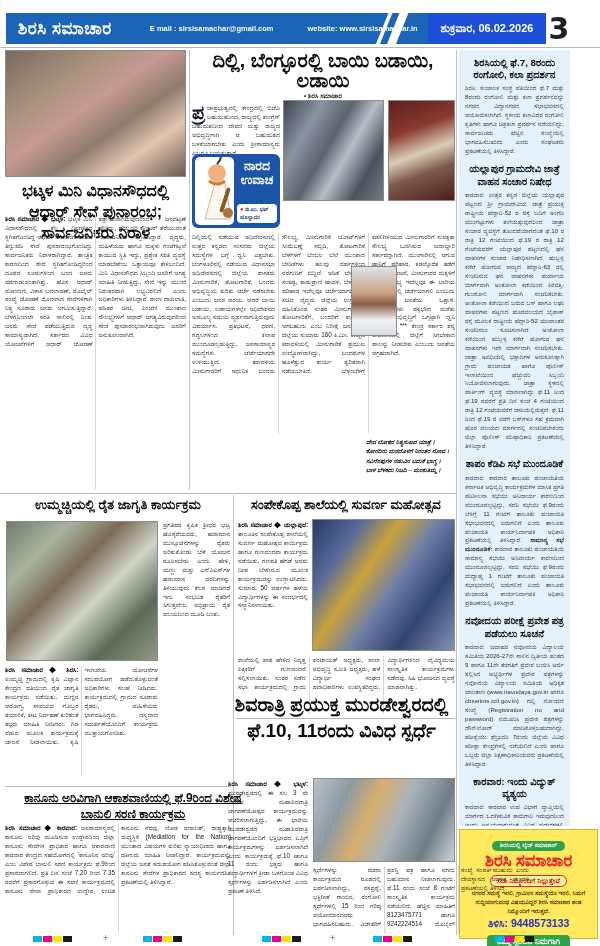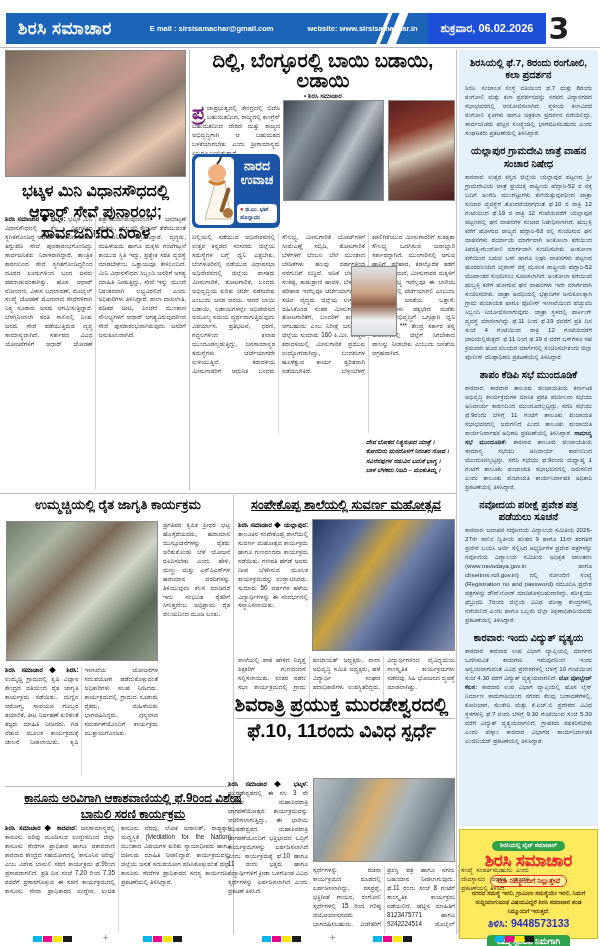--- a/index.html
+++ b/index.html
@@ -18,42 +18,42 @@
              display:flex;align-items:center;justify-content:center;}
   .hdr-num{width:26px;background:#fff;color:#1d2024;font-weight:900;font-size:30px;line-height:31px;
            text-align:center;font-family:"DejaVu Sans",sans-serif;}
   .hline{position:absolute;height:1px;background:#b9b9b9;}
   .vline{position:absolute;width:1px;background:#c2c2c2;}
   
   .body6{font-size:6.3px;line-height:1.42;text-align:justify;color:#202020;}
   .cols2{column-count:2;column-gap:6px;column-rule:1px solid #d5d5d5;}
   .cols3{column-count:3;column-gap:7px;column-rule:1px solid #d5d5d5;}
   .dateline{font-weight:bold;color:#000;}
-  .dropcap{float:left;font-size:19px;line-height:17px;font-weight:bold;padding-right:2px;color:#701a75;}
+  .dropcap{float:left;font-size:19px;line-height:17px;font-weight:bold;padding-right:2px;color:#0f172a;}
   
   .photo{position:absolute;border:1px solid #8a8a8a;box-sizing:border-box;}
   .ph-queue{background:linear-gradient(145deg,#7b6a5d 0%,#a8927e 28%,#c79a92 45%,#8d7b6e 62%,#e4c6b0 78%,#6b5a50 100%);}
   .ph-protest{background:linear-gradient(120deg,#3c4550 0%,#8a93a0 25%,#5b636e 45%,#b8bec6 60%,#4a525c 80%,#747c88 100%);}
   .ph-assembly{background:linear-gradient(160deg,#5c1f1f 0%,#8a3a2e 30%,#d9cdb8 52%,#7d5a4a 70%,#4c1d1d 100%);}
   .ph-portrait{background:linear-gradient(180deg,#dfe4ea 0%,#caa184 38%,#8a5d45 55%,#f2f2f4 78%,#d8dde2 100%);}
   .ph-farmer{background:linear-gradient(135deg,#6f7d6a 0%,#a9b4a0 22%,#7c6a58 40%,#cfd6c8 58%,#5d6a58 78%,#8e9a86 100%);}
   .ph-school{background:linear-gradient(125deg,#273a66 0%,#5a6d9a 22%,#caa23c 38%,#6e7fa8 55%,#31456f 75%,#8592b4 100%);}
   .ph-press{background:linear-gradient(115deg,#b9c2c8 0%,#8d9aa2 22%,#d8ae6e 40%,#a9b4ba 58%,#6f7c84 80%,#cdd5da 100%);}
   
   .narada{position:absolute;background:#1c55a8;border-radius:6px;display:flex;padding:3px;box-sizing:border-box;}
   .narada-cartoon{width:42px;background:#fff;border-radius:5px;position:relative;overflow:hidden;}
   .narada-right{flex:1;display:flex;flex-direction:column;align-items:center;justify-content:space-between;padding:2px 0 2px 3px;}
   .narada-title{color:#fff;font-weight:bold;font-size:12.5px;line-height:1.15;text-align:center;}
   .narada-tag{background:#fff;border-radius:4px;font-size:5.6px;line-height:1.3;color:#143a7a;font-weight:bold;
               padding:2px 3px;text-align:left;width:34px;}
   .narada-dot{color:#e01b24;font-size:6px;}
   
   .quote{position:absolute;font-size:6.1px;font-weight:bold;font-style:italic;line-height:1.55;color:#111;text-align:left;}
   
-  .rcol{position:absolute;left:459px;top:50px;width:139px;height:776px;background:#e4f1fa;
+  .rcol{position:absolute;left:459px;top:50px;width:111px;height:776px;background:#e4f1fa;
         box-sizing:border-box;padding:5px 6px;overflow:hidden;}
   .ritem{margin-bottom:7px;}
   .rhead{font-size:9.8px;font-weight:bold;text-align:center;line-height:1.25;color:#0d0d0d;margin:2px 0 3px;}
   .rbody{font-size:6.2px;line-height:1.45;text-align:justify;color:#24303a;}
   .rlead{font-weight:bold;}
   
   .adbox{position:absolute;left:459px;top:829px;width:139px;height:110px;background:#ffe95e;
          border:1px solid #c9b83a;box-sizing:border-box;text-align:center;padding:3px 4px;}
   .ad-ribbon{display:inline-block;background:#2fa24a;color:#fff;font-size:6px;font-weight:bold;
              border-radius:7px;padding:1.5px 8px;}
@@ -195,21 +195,21 @@
   <div class="vline" style="left:233px;top:495px;height:440px;"></div>
 
   <div class="h-main" style="left:5px;top:497px;width:226px;font-size:13px;">ಉಮ್ಮಚ್ಚಿಯಲ್ಲಿ ರೈತ ಜಾಗೃತಿ ಕಾರ್ಯಕ್ರಮ</div>
   <div class="photo ph-farmer" style="left:6px;top:521px;width:152px;height:140px;"></div>
   <div class="abs body6" style="left:163px;top:521px;width:67px;height:256px;">ಪ್ರಗತಿಪರ ಕೃಷಿಕ ಶ್ರೀಧರ ಭಟ್ಟ ಹೊಸ್ಕೆರೆಯವರು, ಹವಾಮಾನ ಮುನ್ಸೂಚನೆಗಳನ್ನು ರೈತರು ಅರಿತುಕೊಂಡು ಬೆಳೆ ಯೋಜನೆ ರೂಪಿಸಬೇಕು ಎಂದು ಹೇಳಿ, ಮಣ್ಣು ಮತ್ತು ಎನ್‌ಪಿಎಸ್‌ಗಳ ಹವಾಮಾನ ವರದಿಗಳನ್ನು ತಿಳಿಯುವುದು ಕೆಲಸ ಮಾಡಿದರೆ ಇದು ಸಂಭವಿತ ರೈತರಿಗೆ ಸಿಗುತ್ತದೆಂಬ ಅಭಿಪ್ರಾಯ ರೈತ ವಲಯದಿಂದ ಮೂಡಿ ಬಂತು.</div>
   <div class="abs body6 cols2" style="left:5px;top:666px;width:153px;height:110px;">
     <b class="dateline">ಶಿರಸಿ ಸಮಾಚಾರ ◆ ಶಿರಸಿ:</b>
     <span>ಉಮ್ಮಚ್ಚಿ ಗ್ರಾಮದಲ್ಲಿ ಕೃಷಿ ವಿಜ್ಞಾನ ಕೇಂದ್ರದ ವತಿಯಿಂದ ರೈತ ಜಾಗೃತಿ ಕಾರ್ಯಕ್ರಮ ನಡೆಯಿತು. ಮಣ್ಣಿನ ಆರೋಗ್ಯ, ಸಾವಯವ ಗೊಬ್ಬರ ತಯಾರಿಕೆ, ಕೀಟ ನಿರ್ವಹಣೆ ಕುರಿತಂತೆ ತಜ್ಞರು ಮಾಹಿತಿ ನೀಡಿದರು. ಗಿಡ ನೆಡುವ ಮೂಲಕ ಕಾರ್ಯಕ್ರಮಕ್ಕೆ ಚಾಲನೆ ನೀಡಲಾಯಿತು. ಕೃಷಿ ಇಲಾಖೆಯ ಯೋಜನೆಗಳ ಸದುಪಯೋಗ ಪಡೆದುಕೊಳ್ಳುವಂತೆ ಅಧಿಕಾರಿಗಳು ಸಲಹೆ ನೀಡಿದರು. ಕಾರ್ಯಕ್ರಮದಲ್ಲಿ ಗ್ರಾಮದ ನೂರಾರು ರೈತರು, ಮಹಿಳೆಯರು ಭಾಗವಹಿಸಿದ್ದರು. ಧನ್ಯವಾದ ಸಮರ್ಪಣೆಯೊಂದಿಗೆ ಕಾರ್ಯಕ್ರಮ ಮುಕ್ತಾಯಗೊಂಡಿತು.</span>
   </div>
 
-  <div class="h-main" style="left:238px;top:497px;width:216px;font-size:13px;text-decoration:underline;">ಸಂಪೇಕೊಪ್ಪ ಶಾಲೆಯಲ್ಲಿ ಸುವರ್ಣ ಮಹೋತ್ಸವ</div>
+  <div class="h-main" style="left:238px;top:497px;width:216px;font-size:13px;">ಸಂಪೇಕೊಪ್ಪ ಶಾಲೆಯಲ್ಲಿ ಸುವರ್ಣ ಮಹೋತ್ಸವ</div>
   <div class="abs body6" style="left:238px;top:521px;width:70px;height:130px;">
     <b class="dateline">ಶಿರಸಿ ಸಮಾಚಾರ ◆ ಯಲ್ಲಾಪುರ:</b>
     <span>ತಾಲೂಕಿನ ಸಂಪೇಕೊಪ್ಪ ಶಾಲೆಯಲ್ಲಿ ಸುವರ್ಣ ಮಹೋತ್ಸವ ಕಾರ್ಯಕ್ರಮ ಹಾಗೂ ಗುಣವಂದನಾ ಕಾರ್ಯಕ್ರಮ ನಡೆಯಿತು. ಗಣಪತಿ ಹೆಗಡೆ ಅವರು ದೀಪ ಬೆಳಗಿಸುವ ಮೂಲಕ ಕಾರ್ಯಕ್ರಮವನ್ನು ಉದ್ಘಾಟಿಸಿದರು. ಸುಮಾರು 50 ವರ್ಷಗಳ ಹಳೆಯ ವಿದ್ಯಾರ್ಥಿಗಳನ್ನು ಈ ಸಂದರ್ಭದಲ್ಲಿ ಸನ್ಮಾನಿಸಲಾಯಿತು.</span>
   </div>
   <div class="photo ph-school" style="left:312px;top:519px;width:143px;height:132px;"></div>
   <div class="abs body6 cols3" style="left:238px;top:656px;width:217px;height:58px;">ಶಾಲೆಯಲ್ಲಿ ಪಾಠ ಹೇಳಿದ ನಿವೃತ್ತ ಶಿಕ್ಷಕರಿಗೆ ಗುಣವಂದನೆ ಸಲ್ಲಿಸಲಾಯಿತು. ನಂತರ ನಡೆದ ಸಭಾ ಕಾರ್ಯಕ್ರಮದಲ್ಲಿ ಗ್ರಾಮ ಪಂಚಾಯತ್ ಅಧ್ಯಕ್ಷರು, ಶಾಲಾ ಅಭಿವೃದ್ಧಿ ಸಮಿತಿ ಅಧ್ಯಕ್ಷರು, ಹಳೆ ವಿದ್ಯಾರ್ಥಿ ಸಂಘದ ಪದಾಧಿಕಾರಿಗಳು ಉಪಸ್ಥಿತರಿದ್ದರು. ವಿದ್ಯಾರ್ಥಿಗಳಿಂದ ವೈವಿಧ್ಯಮಯ ಸಾಂಸ್ಕೃತಿಕ ಕಾರ್ಯಕ್ರಮಗಳು ನಡೆದವು. ಸಿಹಿ ಭೋಜನದ ವ್ಯವಸ್ಥೆ ಮಾಡಲಾಗಿತ್ತು.</div>
 
   <div class="hline" style="left:236px;top:718px;width:219px;"></div>
   <div class="h-main" style="left:228px;top:692px;width:227px;font-size:19px;line-height:1.35;">ಶಿವರಾತ್ರಿ ಪ್ರಯುಕ್ತ ಮುರಡೇಶ್ವರದಲ್ಲಿ ಫೆ.10, 11ರಂದು ವಿವಿಧ ಸ್ಪರ್ಧೆ</div>
   <div class="abs body6" style="left:228px;top:780px;width:80px;height:155px;">

